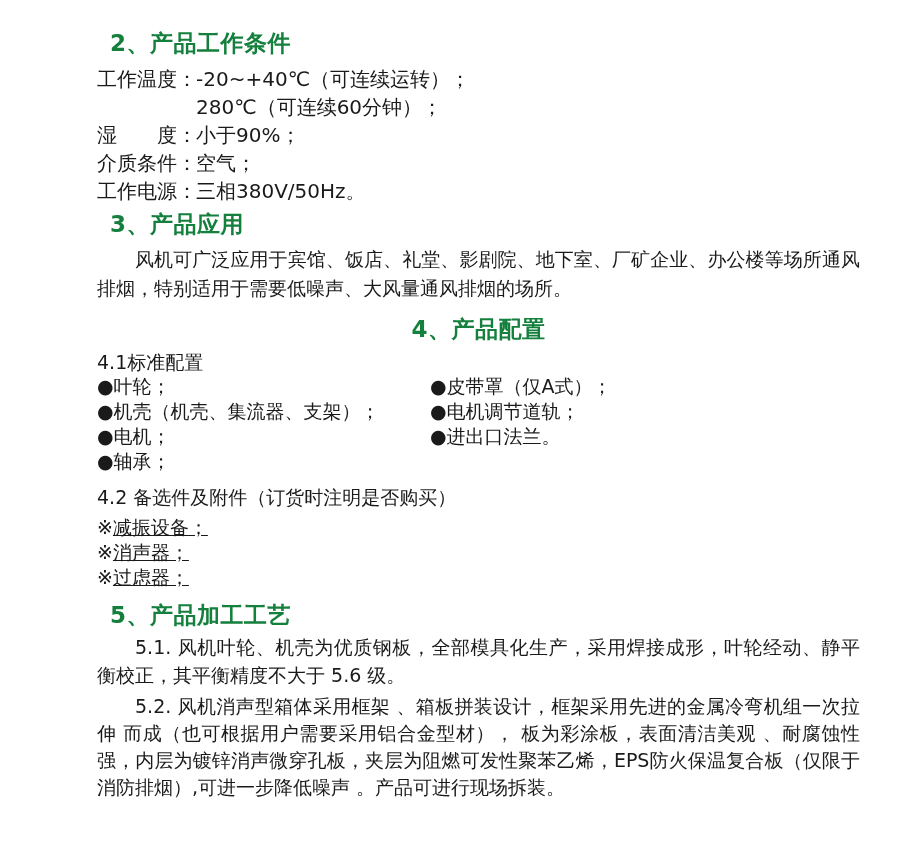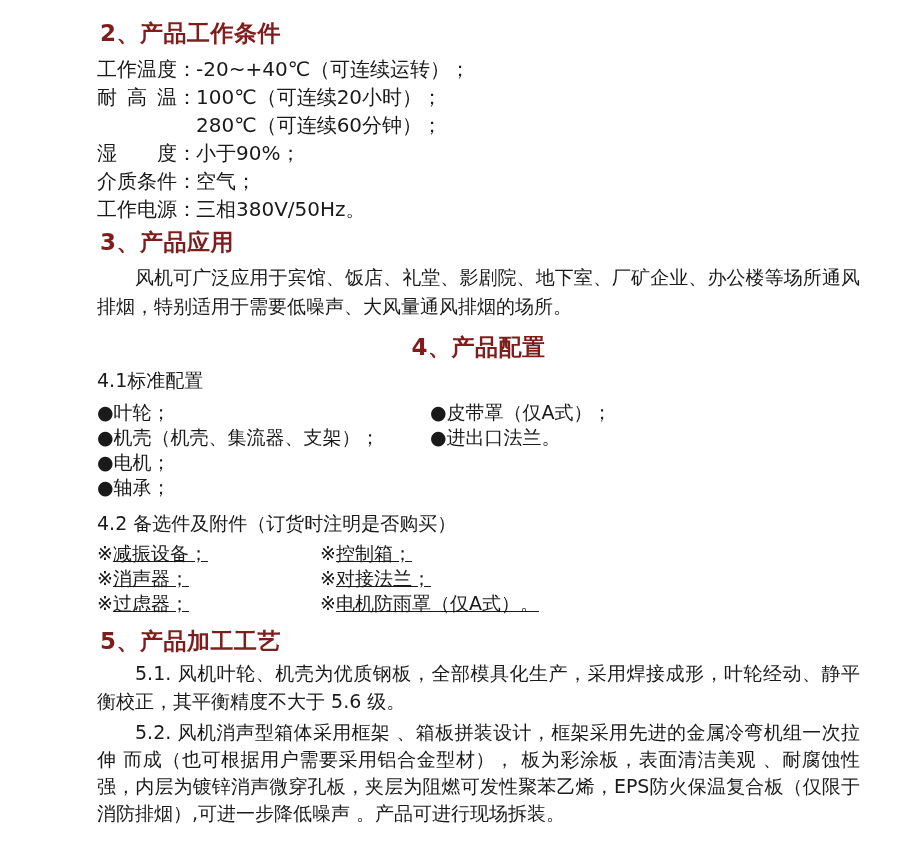--- a/index.html
+++ b/index.html
@@ -13,23 +13,23 @@
     overflow: hidden;
   }
   .page {
     width: 920px;
     height: 851px;
     padding: 16px 60px 0 97px;
   }
   .sec-heading {
     font-size: 23px;
     font-weight: 700;
-    color: #7f1d1d;
+    color: #15803d;
     line-height: 28px;
-    margin: 3px;
+    margin: 13px;
     letter-spacing: 0.5px;
   }
   .h2 { margin-bottom: 8px; }
   .h3 { margin-top: 5px; margin-bottom: 7px; }
   .h4 { margin-top: 12px; margin-bottom: 7px; text-align: center; }
   .h5 { margin-top: 11px; margin-bottom: 4px; }
 
   .cond-row {
     font-size: 20px;
     line-height: 28px;
@@ -59,21 +59,20 @@
   .sub-title {
     font-size: 19px;
     line-height: 24px;
     margin: 0;
   }
   .sub1 { margin-top: 0; }
   .sub2 { margin-top: 11px; }
 
   .two-col {
     display: flex;
-    margin-top: 8px;
     font-size: 19px;
   }
   .std-left  { width: 333px; flex: 0 0 333px; }
   .std-right { flex: 1; }
   .opt-left  { width: 223px; flex: 0 0 223px; }
   .opt-right { flex: 1; }
   .li-row { line-height: 25px; white-space: nowrap; }
   .marker { display: inline-block; }
   .opts { margin-top: 6px; text-decoration: underline; }
 
@@ -97,23 +96,20 @@
 
 <div class="page">
 
   <h2 class="sec-heading h2">2、产品工作条件</h2>
 
   <div>
     <div class="cond-row">
       <span class="cond-label">工作温度</span><span class="cond-colon">：</span><span class="cond-value">-20~+40℃（可连续运转）；</span>
     </div>
     <div class="cond-row">
-      <span class="cond-label">耐高温</span><span class="cond-colon">：</span><span class="cond-value">100℃（可连续20小时）；</span>
-    </div>
-    <div class="cond-row">
       <span class="cond-label"></span><span class="cond-colon"></span><span class="cond-value">280℃（可连续60分钟）；</span>
     </div>
     <div class="cond-row">
       <span class="cond-label">湿度</span><span class="cond-colon">：</span><span class="cond-value">小于90%；</span>
     </div>
     <div class="cond-row">
       <span class="cond-label">介质条件</span><span class="cond-colon">：</span><span class="cond-value">空气；</span>
     </div>
     <div class="cond-row">
       <span class="cond-label">工作电源</span><span class="cond-colon">：</span><span class="cond-value">三相380V/50Hz。</span>
@@ -128,36 +124,32 @@
 
   <div class="two-col">
     <div class="std-left">
       <div class="li-row"><span class="marker">●</span><span>叶轮；</span></div>
       <div class="li-row"><span class="marker">●</span><span>机壳（机壳、集流器、支架）；</span></div>
       <div class="li-row"><span class="marker">●</span><span>电机；</span></div>
       <div class="li-row"><span class="marker">●</span><span>轴承；</span></div>
     </div>
     <div class="std-right">
       <div class="li-row"><span class="marker">●</span><span>皮带罩（仅A式）；</span></div>
+      <div class="li-row"><span class="marker">●</span><span>电机调节道轨；</span></div>
       <div class="li-row"><span class="marker">●</span><span>进出口法兰。</span></div>
     </div>
   </div>
 
   <p class="sub-title sub2">4.2 备选件及附件（订货时注明是否购买）</p>
 
   <div class="two-col opts">
     <div class="opt-left">
       <div class="li-row"><span class="marker">※</span><span>减振设备；</span></div>
       <div class="li-row"><span class="marker">※</span><span>消声器；</span></div>
       <div class="li-row"><span class="marker">※</span><span>过虑器；</span></div>
     </div>
-    <div class="opt-right">
-      <div class="li-row"><span class="marker">※</span><span>控制箱；</span></div>
-      <div class="li-row"><span class="marker">※</span><span>对接法兰；</span></div>
-      <div class="li-row"><span class="marker">※</span><span>电机防雨罩（仅A式）。</span></div>
-    </div>
   </div>
 
   <h2 class="sec-heading h5">5、产品加工工艺</h2>
   <p class="proc-p1">5.1. 风机叶轮、机壳为优质钢板，全部模具化生产，采用焊接成形，叶轮经动、静平衡校正，其平衡精度不大于 5.6 级。</p>
   <p class="proc-p2">5.2. 风机消声型箱体采用框架 、箱板拼装设计，框架采用先进的金属冷弯机组一次拉伸 而成（也可根据用户需要采用铝合金型材）， 板为彩涂板，表面清洁美观 、耐腐蚀性强，内层为镀锌消声微穿孔板，夹层为阻燃可发性聚苯乙烯，EPS防火保温复合板（仅限于消防排烟）,可进一步降低噪声 。产品可进行现场拆装。</p>
 
 </div>
 
 </body></html>

